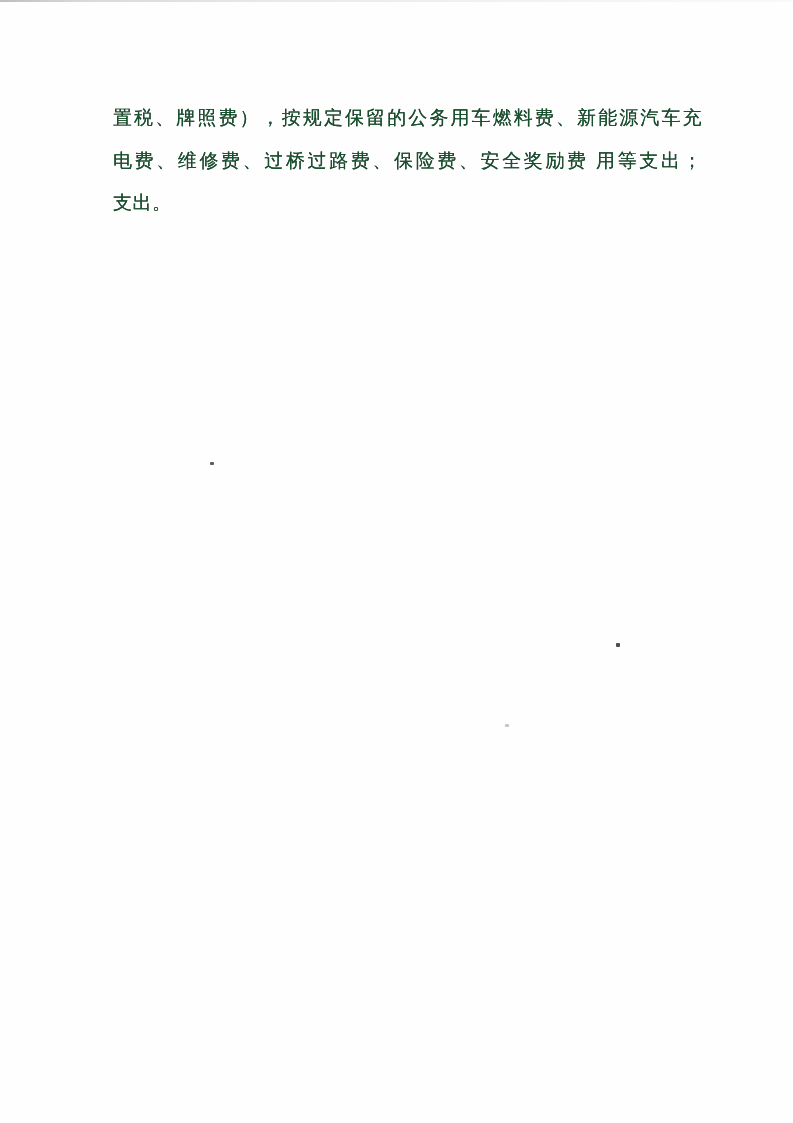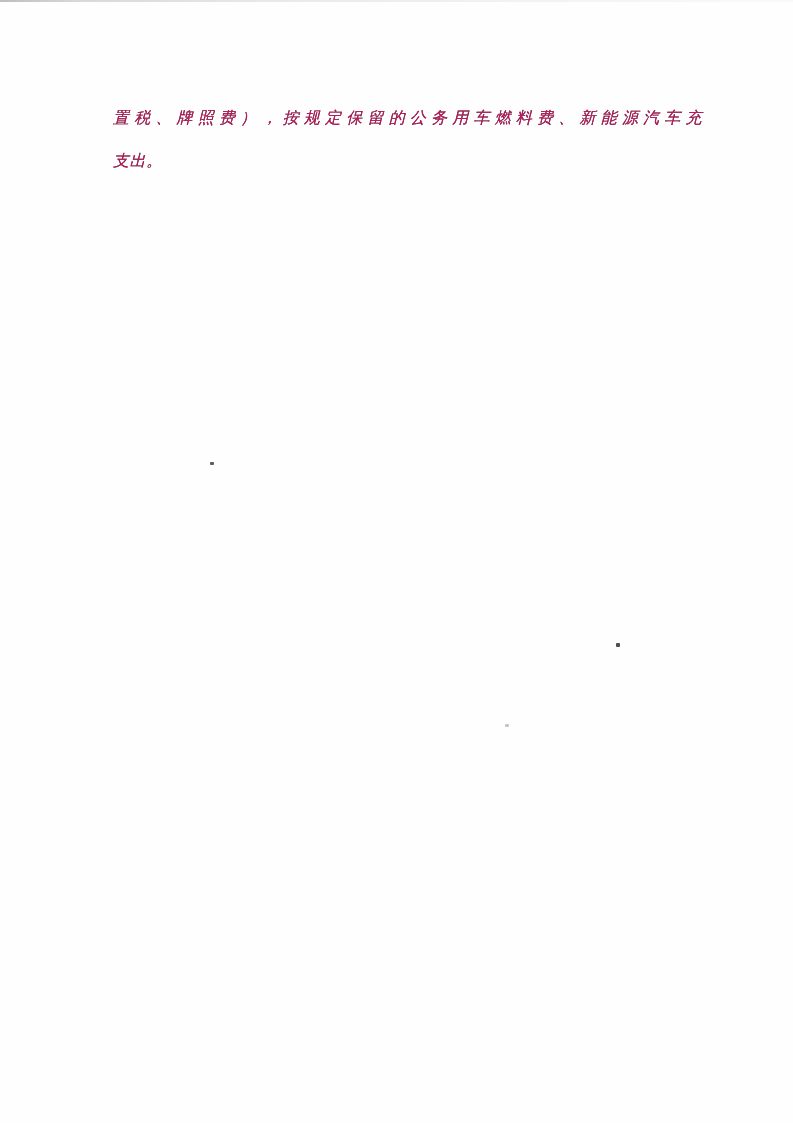--- a/index.html
+++ b/index.html
@@ -30,26 +30,25 @@
     width: 100%;
     height: 2px;
     background: linear-gradient(to right, #aeaeae 0%, #cfcfcf 10%, #e4e4e4 35%, #efefef 65%, #f8f8f8 100%);
     opacity: 0.8;
   }
   .text-block {
     position: absolute;
     left: 113px;
     top: 97px;
     width: 589px;
-    color: #be185d;
-    font-size: 16px;
+    color: #14532d;
+    font-size: 19px;
     line-height: 42.5px;
     letter-spacing: 0.5px;
     text-shadow: 0 0 0.4px #3a3a3a; 
-    font-style: italic;
   }
   .doc-line {
     text-align: justify;
     text-align-last: justify;
     text-justify: inter-character;
     white-space: nowrap;
   }
   .doc-line.last {
     text-align: left;
     text-align-last: left;
@@ -65,20 +64,21 @@
 </style>
 </head>
 <body>
 
 <div class="page">
 
   <div class="scan-edge-top"></div>
 
   <div class="text-block">
     <div class="doc-line">置税、牌照费），按规定保留的公务用车燃料费、新能源汽车充</div>
+    <div class="doc-line">电费、维修费、过桥过路费、保险费、安全奖励费 用等支出；</div>
     <div class="doc-line last">支出。</div>
   </div>
 
   <div class="speck speck-1"></div>
   <div class="speck speck-2"></div>
   <div class="speck speck-3"></div>
 
 </div>
 
 </body></html>

